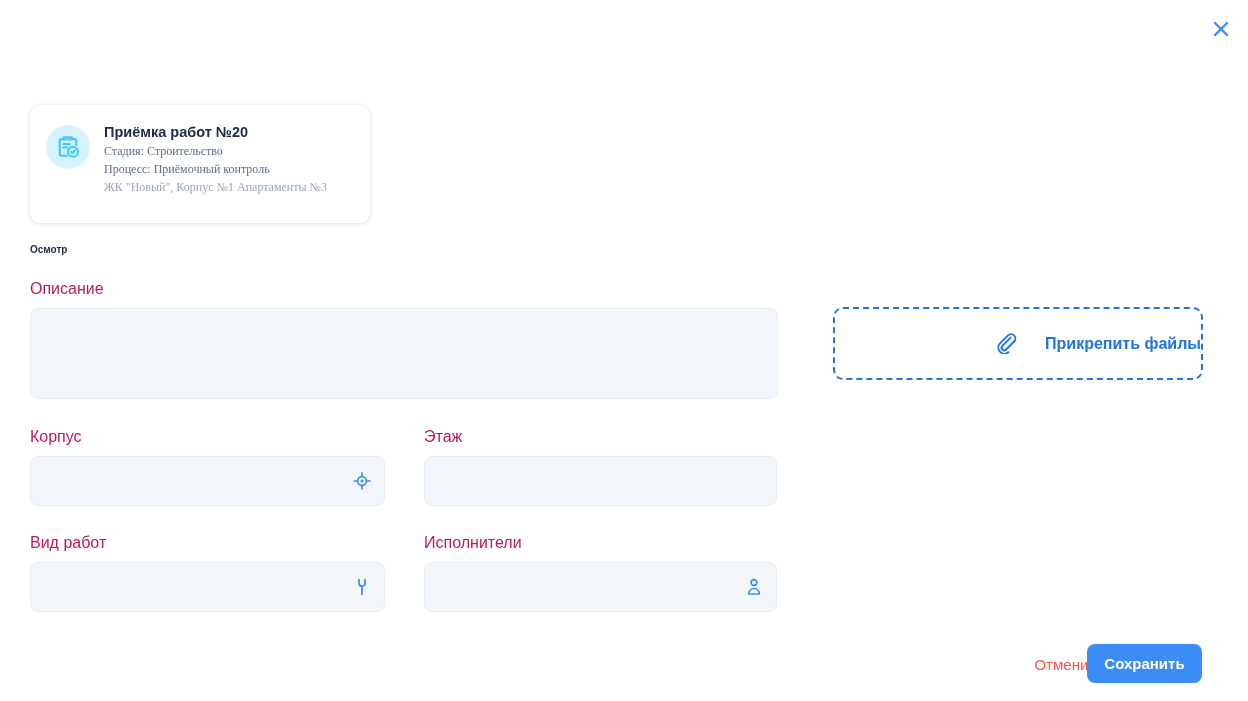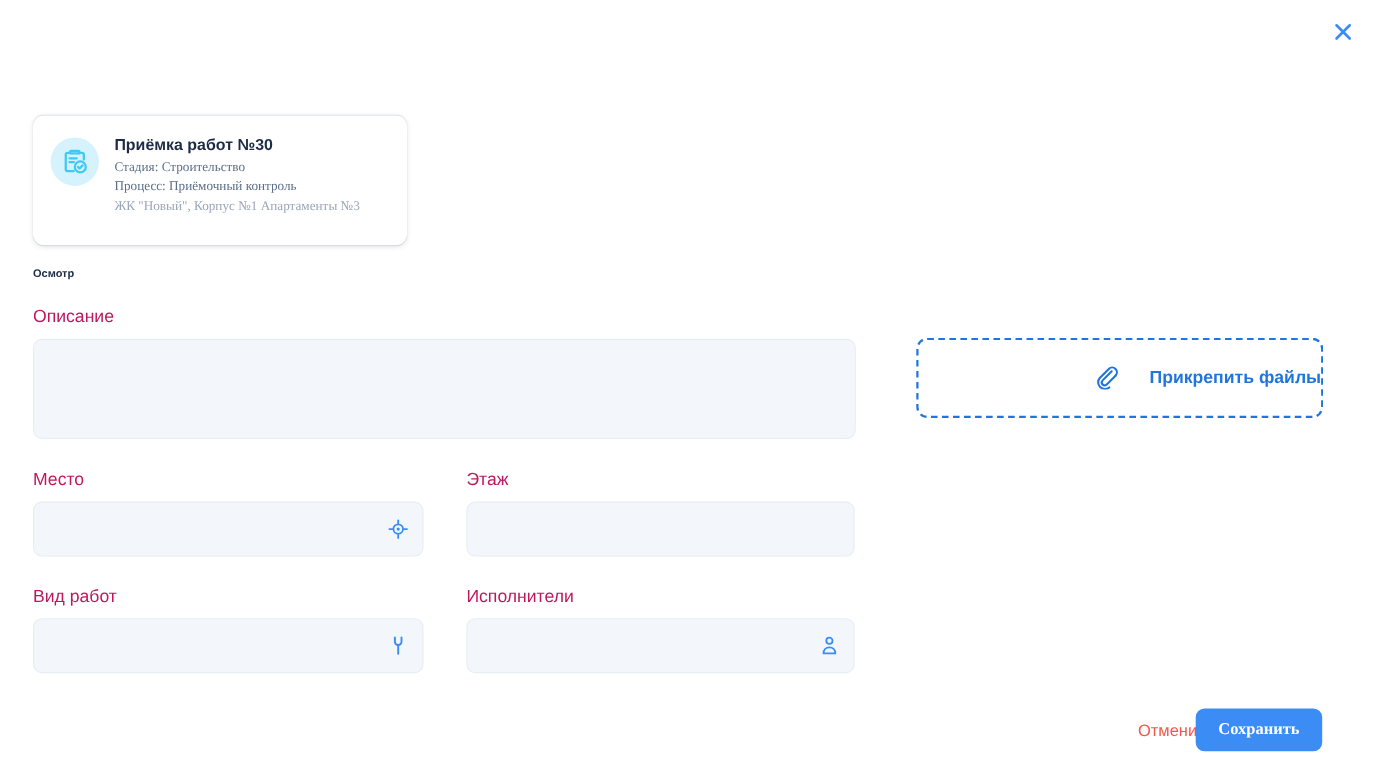--- a/index.html
+++ b/index.html
@@ -202,21 +202,21 @@
   .save-btn {
     position: absolute;
     left: 1087px;
     top: 644px;
     width: 115px;
     height: 39px;
     border: 0;
     border-radius: 8px;
     background: #3b8cf5;
     color: #ffffff;
-    font-family: Liberation Serif, serif;
+    font-family: Liberation Sans, sans-serif;
     font-size: 15px;
     font-weight: bold;
     cursor: pointer;
   }
 </style>
 </head>
 <body>
 
 <div class="dialog">
 
@@ -233,35 +233,35 @@
         <path d="M9 3 h6 a1 1 0 0 1 1 1 v1 h-8 v-1 a1 1 0 0 1 1 -1 z"></path>
         <path d="M16 4.6 h2 a1.6 1.6 0 0 1 1.6 1.6 v4"></path>
         <path d="M8 4.6 h-2 a1.6 1.6 0 0 0 -1.6 1.6 v12.2 a1.6 1.6 0 0 0 1.6 1.6 h5"></path>
         <path d="M7.6 9.2 h6"></path>
         <path d="M7.6 12.4 h3.6"></path>
         <circle cx="16.6" cy="16.4" r="4.6"></circle>
         <path d="M14.7 16.4 l1.3 1.3 l2.5 -2.6"></path>
       </svg>
     </div>
     <div class="entity-text">
-      <div class="entity-title">Приёмка работ №30</div>
+      <div class="entity-title">Приёмка работ №20</div>
       <div class="entity-line">Стадия: Строительство</div>
       <div class="entity-line">Процесс: Приёмочный контроль</div>
       <div class="entity-line muted">ЖК "Новый", Корпус №1 Апартаменты №3</div>
     </div>
   </div>
 
   <div class="section-title">Осмотр</div>
 
   <div class="field-label" id="desc-label">Описание</div>
   <div class="input-box" id="desc-box">
     <textarea class="native" placeholder="" style=""></textarea>
   </div>
 
-  <div class="field-label" id="place-label">Место</div>
+  <div class="field-label" id="place-label">Корпус</div>
   <div class="input-box" id="place-box">
     <input class="native" type="text" value="" placeholder="" style="">
     <button class="field-icon" aria-label="pick place">
       <svg width="20" height="20" viewBox="0 0 24 24" fill="none" stroke="#3b8cf5" stroke-width="2" stroke-linecap="round">
         <circle cx="12" cy="12" r="5.2"></circle>
         <circle cx="12" cy="12" r="1.7" fill="#3b8cf5" stroke="none"></circle>
         <path d="M12 2.4 v3.2 M12 18.4 v3.2 M2.4 12 h3.2 M18.4 12 h3.2"></path>
       </svg>
     </button>
   </div>

